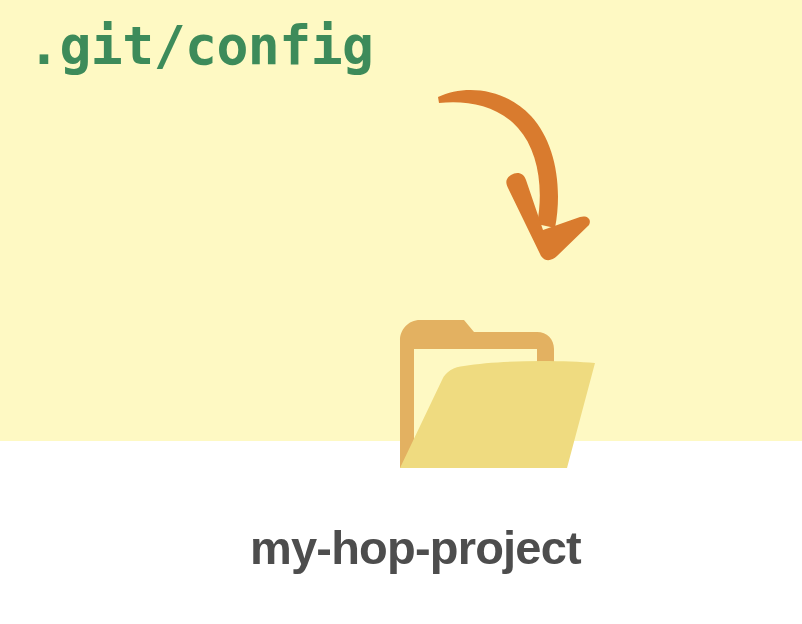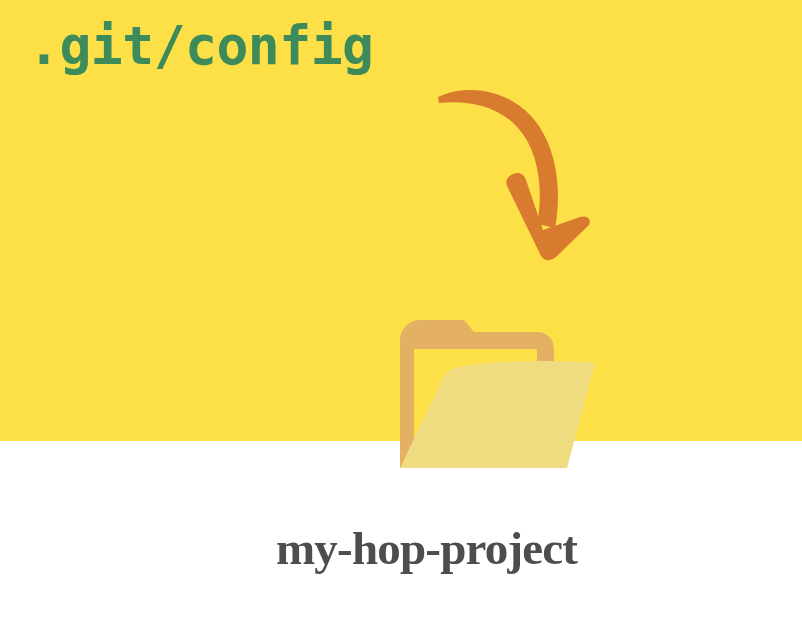--- a/index.html
+++ b/index.html
@@ -10,21 +10,21 @@
     width: 802px;
     height: 624px;
     background: #ffffff;
     font-family: "Liberation Sans", sans-serif;
     overflow: hidden;
   }
   #canvas {
     position: relative;
     width: 802px;
     height: 441px;
-    background: #fde047;
+    background: #fef9c3;
   }
   
   #path-label {
     position: absolute;
     left: 28px;
     top: 18px;
     font-family: "DejaVu Sans Mono", "Liberation Mono", monospace;
     font-size: 53px;
     font-weight: bold;
     letter-spacing: -0.5px;
@@ -44,23 +44,23 @@
   #folder-svg {
     position: absolute;
     left: 392px;
     top: 310px;
     width: 215px;
     height: 170px;
   }
   
   #project-label {
     position: absolute;
-    left: 276px;
+    left: 250px;
     top: 521px;
-    font-family: Liberation Serif, serif;
+    font-family: Liberation Sans, sans-serif;
     font-size: 47px;
     font-weight: bold;
     letter-spacing: -0.8px;
     color: #4d4d4d;
     white-space: nowrap;
     line-height: 1.15;
   }
 </style>
 </head>
 <body>

